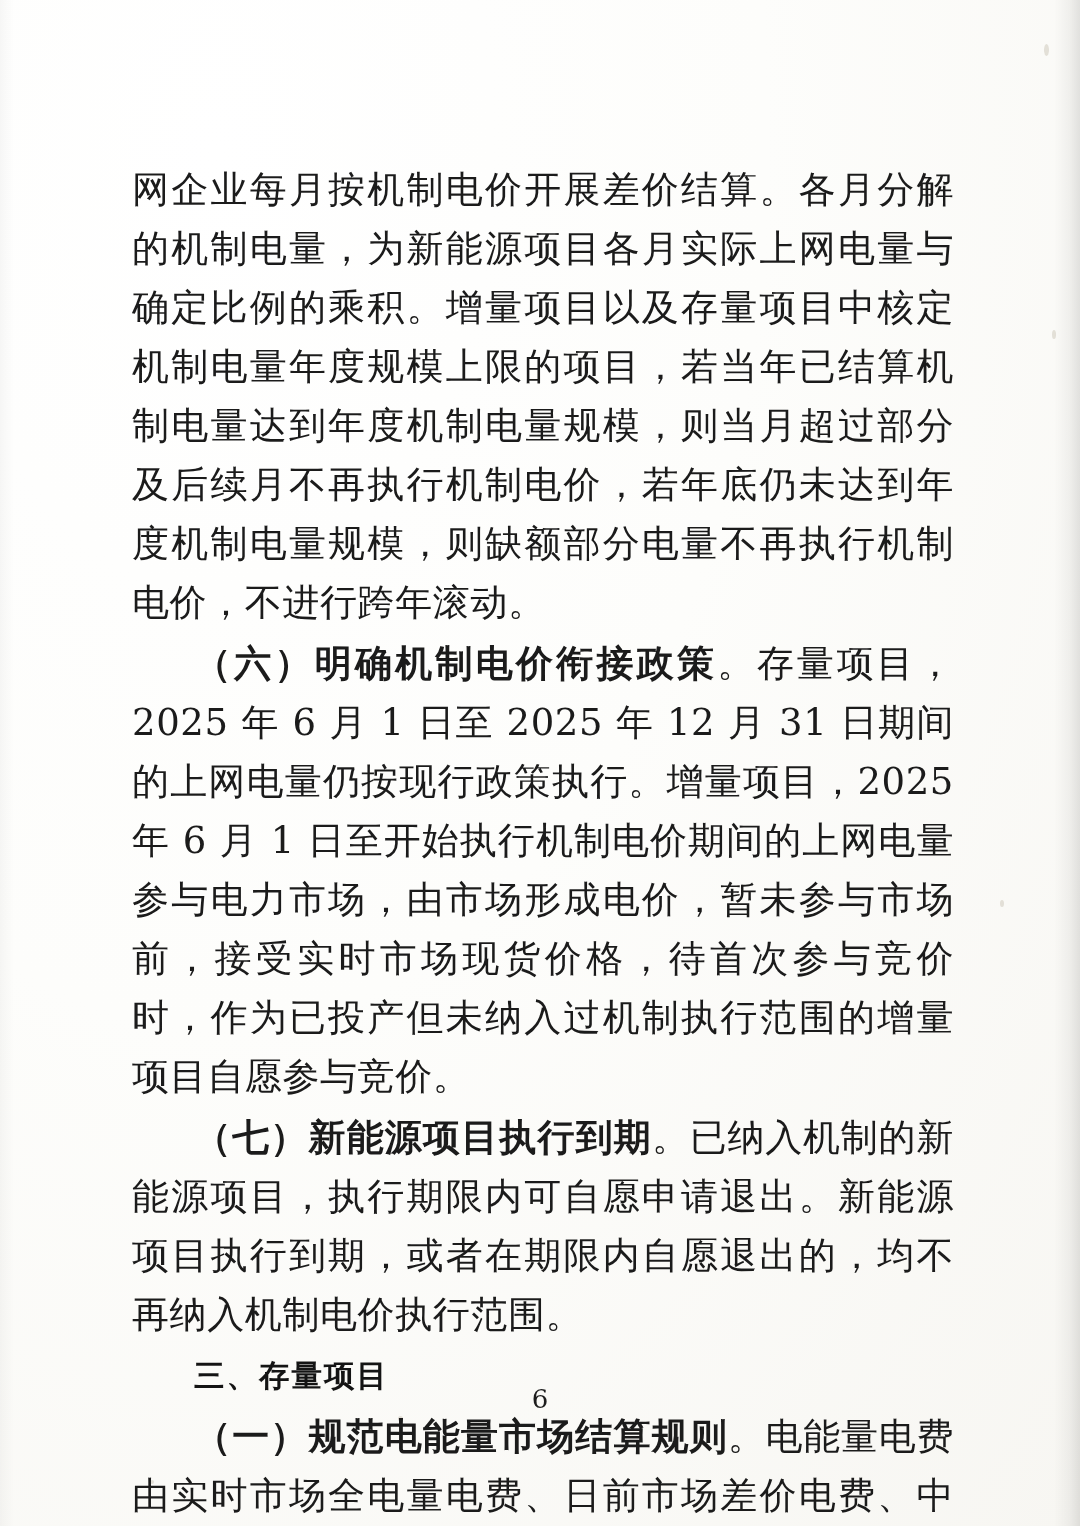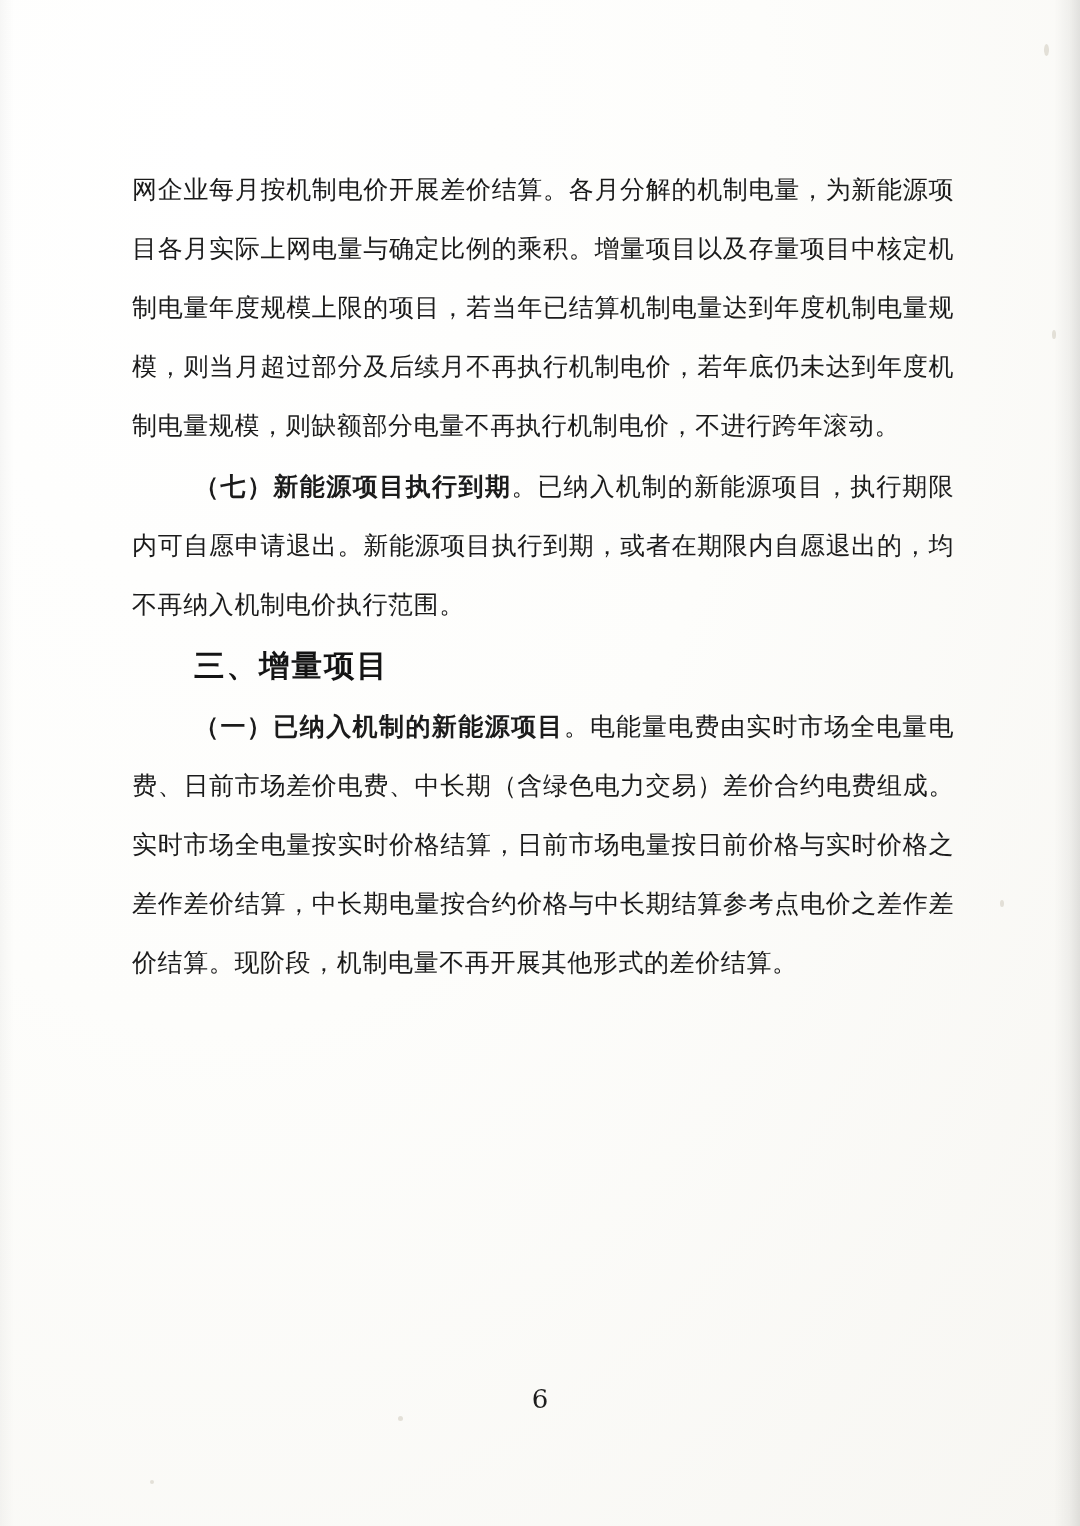--- a/index.html
+++ b/index.html
@@ -48,21 +48,21 @@
 
   .content {
     position: absolute;
     left: 132px;
     top: 160px;
     width: 822px;
   }
 
   p.para {
     margin: 0 0 2px 0;
-    font-size: 25px;
+    font-size: 37px;
     line-height: 59px;
     color: #1b1b1b;
     text-align: justify;
     text-justify: inter-ideograph;
     letter-spacing: 0.6px;
     font-family: "DejaVu Serif", "Liberation Serif", serif;
   }
   p.indent {
     text-indent: 62px;
   }
@@ -100,27 +100,30 @@
   <div class="speck" style="left:1044px; top:44px; width:5px; height:12px;"></div>
   <div class="speck" style="left:1052px; top:330px; width:4px; height:9px;"></div>
   <div class="speck" style="left:1000px; top:900px; width:4px; height:7px;"></div>
   <div class="speck" style="left:398px; top:1416px; width:5px; height:5px;"></div>
   <div class="speck" style="left:150px; top:1480px; width:4px; height:4px;"></div>
 
   <div class="content">
 
     <p class="para">网企业每月按机制电价开展差价结算。各月分解的机制电量，为新能源项目各月实际上网电量与确定比例的乘积。增量项目以及存量项目中核定机制电量年度规模上限的项目，若当年已结算机制电量达到年度机制电量规模，则当月超过部分及后续月不再执行机制电价，若年底仍未达到年度机制电量规模，则缺额部分电量不再执行机制电价，不进行跨年滚动。</p>
 
+    <p class="para indent">
+      <span class="bold-run">（六）明确机制电价衔接政策</span><span>。存量项目，2025 年 6 月 1 日至 2025 年 12 月 31 日期间的上网电量仍按现行政策执行。增量项目，2025 年 6 月 1 日至开始执行机制电价期间的上网电量参与电力市场，由市场形成电价，暂未参与市场前，接受实时市场现货价格，待首次参与竞价时，作为已投产但未纳入过机制执行范围的增量项目自愿参与竞价。</span>
+    </p>
 
     <p class="para indent">
       <span class="bold-run">（七）新能源项目执行到期</span><span>。已纳入机制的新能源项目，执行期限内可自愿申请退出。新能源项目执行到期，或者在期限内自愿退出的，均不再纳入机制电价执行范围。</span>
     </p>
 
-    <p class="heading">三、增量项目</p>
+    <p class="heading">三、存量项目</p>
 
     <p class="para indent">
-      <span class="bold-run">（一）已纳入机制的新能源项目</span><span>。电能量电费由实时市场全电量电费、日前市场差价电费、中长期（含绿色电力交易）差价合约电费组成。实时市场全电量按实时价格结算，日前市场电量按日前价格与实时价格之差作差价结算，中长期电量按合约价格与中长期结算参考点电价之差作差价结算。现阶段，机制电量不再开展其他形式的差价结算。</span>
+      <span class="bold-run">（一）规范电能量市场结算规则</span><span>。电能量电费由实时市场全电量电费、日前市场差价电费、中长期（含绿色电力交易）差价合约电费组成。实时市场全电量按实时价格结算，日前市场电量按日前价格与实时价格之差作差价结算，中长期电量按合约价格与中长期结算参考点电价之差作差价结算。现阶段，机制电量不再开展其他形式的差价结算。</span>
     </p>
 
   </div>
 
   <div class="page-number">6</div>
 </div>
 
 </body></html>

